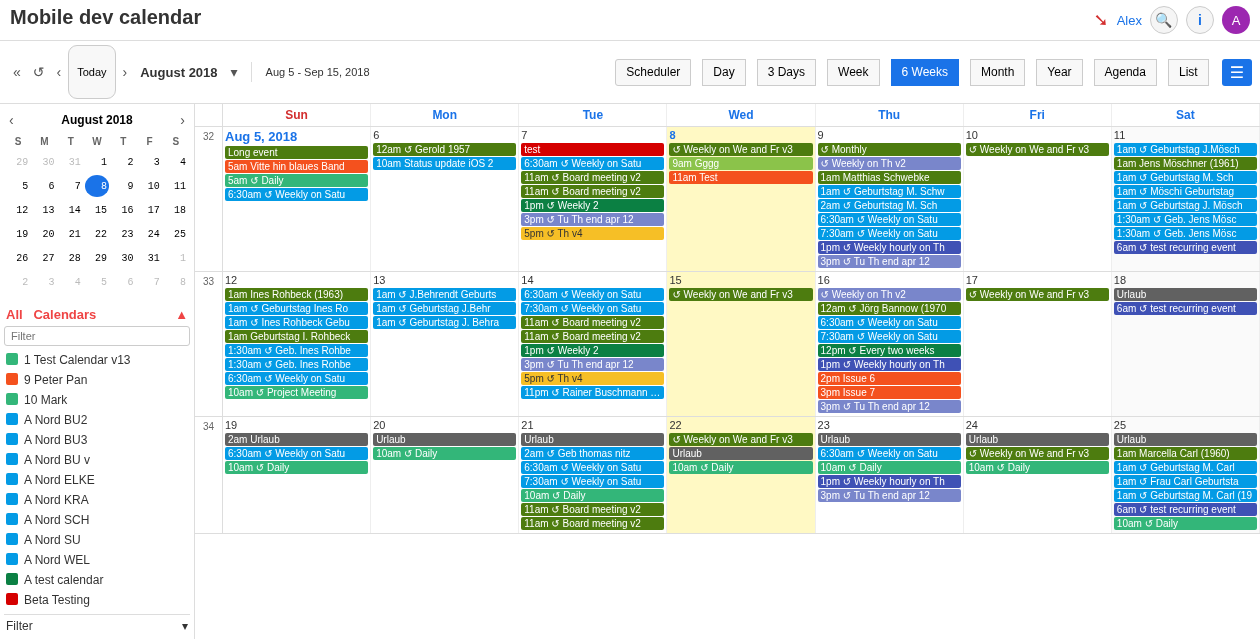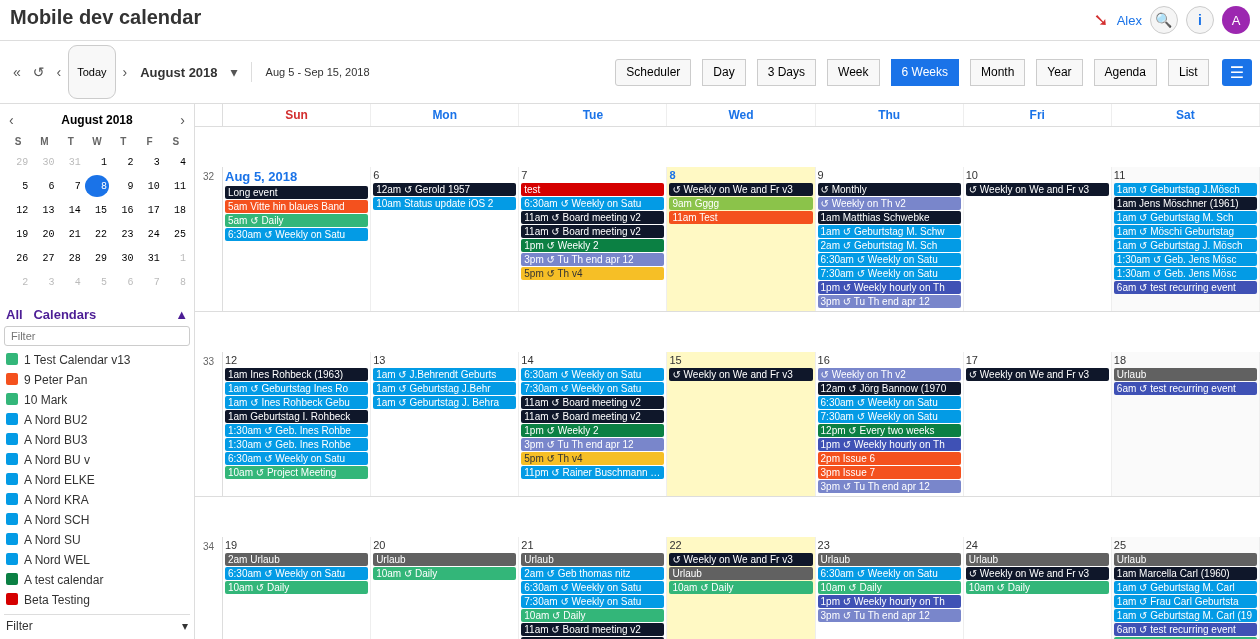--- a/index.html
+++ b/index.html
@@ -44,55 +44,55 @@
     .mini-calendar { margin-bottom: 8px; }
     .mini-cal-header { display: flex; align-items: center; justify-content: space-between; padding: 2px 0; }
     .mini-cal-month { font-size: 12px; font-weight: bold; }
     .mini-cal-grid { width: 100%; }
     .mini-cal-grid th { text-align: center; font-size: 10px; color: #666; padding: 2px; width: 25px; }
     .mini-cal-grid td { text-align: right; font-size: 10px; padding: 2px; cursor: pointer; border-radius: 50%; width: 25px; height: 22px; font-family: Liberation Mono, monospace; }
     .mini-cal-grid td.today { background: #1a73e8; color: #fff; border-radius: 50%; }
     .mini-cal-grid td.other-month { color: #bbb; }
     
     
-    .calendars-header { display: flex; align-items: center; justify-content: space-between; padding: 4px 2px; font-size: 13px; font-weight: bold; color: #4c1d95; }
+    .calendars-header { display: flex; align-items: center; justify-content: space-between; padding: 4px 2px; font-size: 13px; font-weight: bold; color: #ef4444; }
     .filter-input { width: 100%; border: 1px solid #ccc; border-radius: 3px; padding: 3px 6px; font-size: 11px; margin-bottom: 4px; color: #999; }
     .cal-item { display: flex; align-items: flex-start; padding: 3px 2px; cursor: pointer; border-radius: 3px; }
     .cal-dot { width: 12px; height: 12px; border-radius: 2px; margin-right: 6px; flex-shrink: 0; }
     .cal-label { font-size: 12px; color: #333; }
     .filter-footer { display: flex; align-items: center; justify-content: space-between; padding: 4px 2px; margin-top: 4px; font-size: 12px; color: #333; border-top: 1px solid #ddd; }
     
     
     .cal-grid { flex: 1; overflow: hidden; display: flex; flex-direction: column; }
     
     
     .day-headers { display: grid; grid-template-columns: 28px repeat(7, 1fr); border-bottom: 1px solid #ddd; }
     .week-num-head { border-right: 1px solid #ddd; }
     .day-head { text-align: center; padding: 4px 2px; font-size: 12px; color: #1a73e8; font-weight: bold; border-right: 1px solid #eee; }
     .day-head.sun { color: #d32f2f; }
     
     
     .grid-body { flex: 1; overflow-y: auto; }
-    .week-row { display: grid; grid-template-columns: 28px repeat(7, 1fr); border-bottom: 1px solid #ddd; min-height: 95px; margin-top: 40px; }
+    .week-row { display: grid; grid-template-columns: 28px repeat(7, 1fr); border-bottom: 1px solid #ddd; min-height: 95px; }
     .week-num-cell { border-right: 1px solid #ddd; display: flex; align-items: flex-start; justify-content: center; padding-top: 4px; font-size: 10px; color: #666; }
     .day-cell { border-right: 1px solid #eee; padding: 2px; overflow: hidden; vertical-align: top; min-width: 0; }
     .day-cell.today-col { background: #fff9c4; }
     .day-cell.sat { background: #fafafa; }
     .day-num { font-size: 11px; color: #333; margin-bottom: 2px; text-align: left; padding-right: 2px; }
     .day-num.today-num { color: #1a73e8; font-weight: bold; }
     .day-num.aug5 { color: #1a73e8; font-weight: bold; font-size: 13px; }
     
     
     .event { border-radius: 2px; padding: 1px 3px; margin-bottom: 1px; font-size: 10px; color: #fff; overflow: hidden; white-space: nowrap; text-overflow: ellipsis; cursor: pointer; }
     .event.allday { border-radius: 2px; }
     
     
     .ev-green { background: #33b679; }
     .ev-blue { background: #039be5; }
-    .ev-teal { background: #0f172a; }
+    .ev-teal { background: #4d7c0f; }
     .ev-orange { background: #f4511e; }
     .ev-red { background: #d50000; }
     .ev-purple { background: #7986cb; }
     .ev-lime { background: #8bc34a; }
     .ev-darkblue { background: #3f51b5; }
     .ev-gray { background: #616161; }
     .ev-yellow { background: #f6bf26; color: #333; }
     .ev-darkgreen { background: #0b8043; }
   </style>
 </head>

